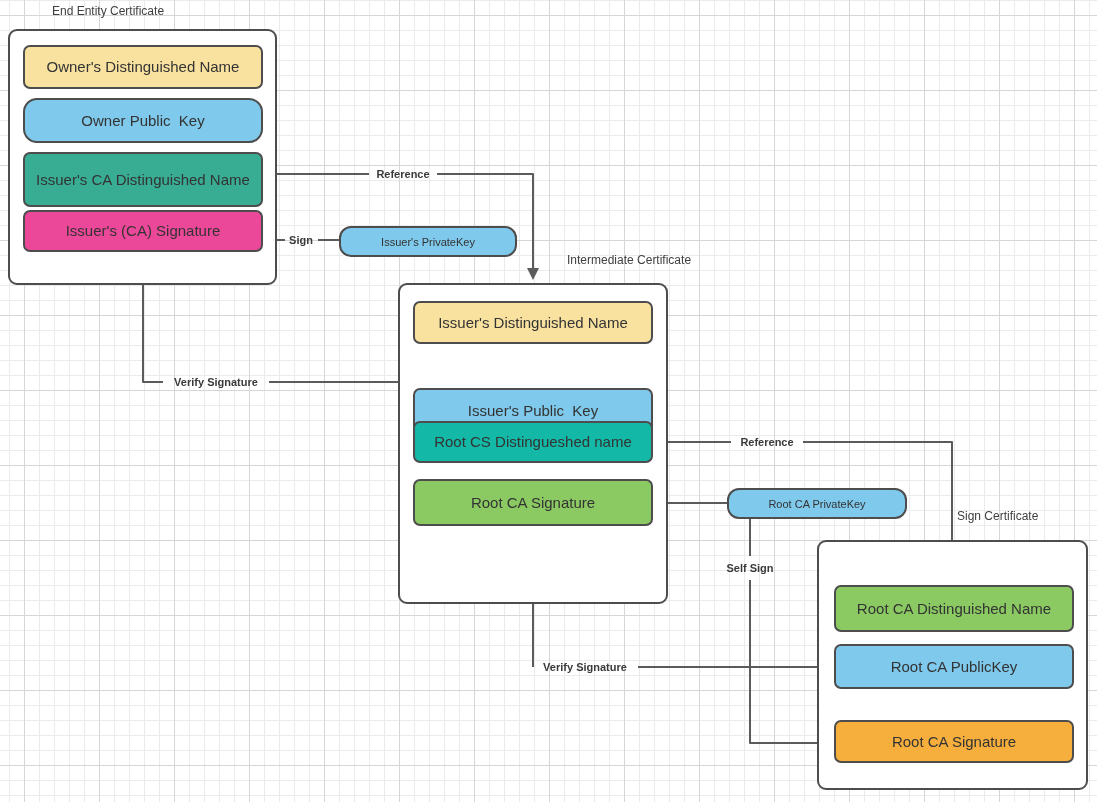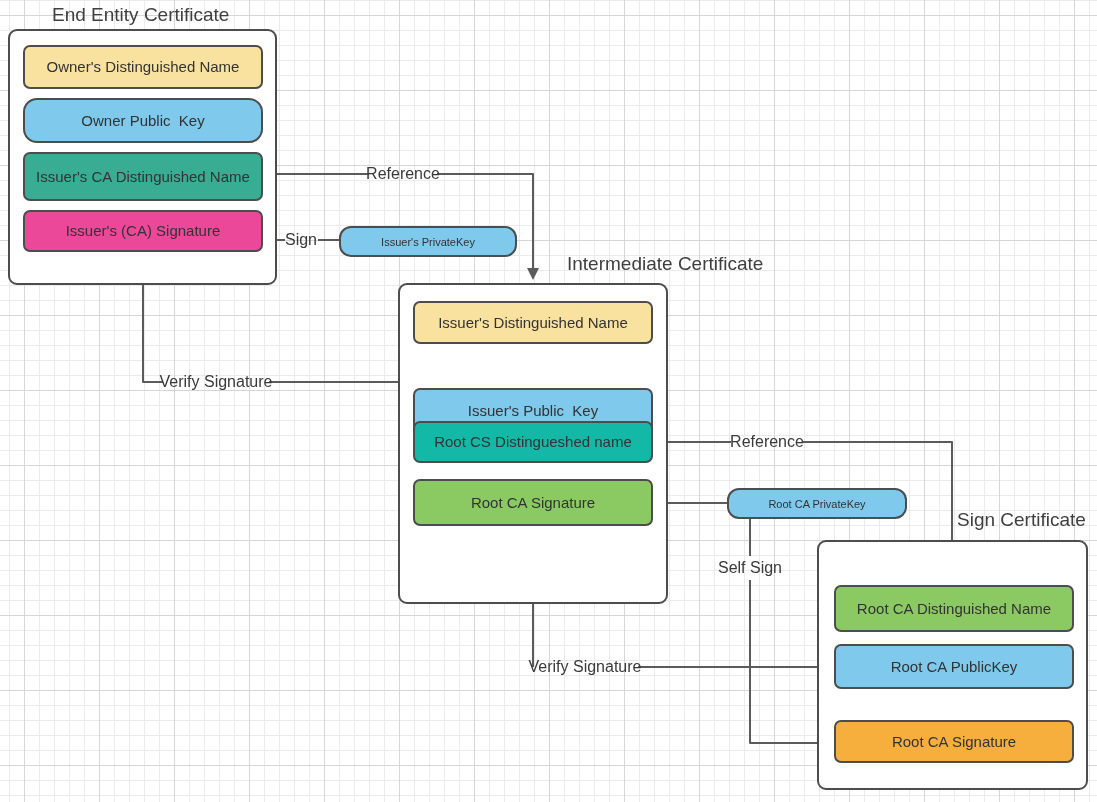--- a/index.html
+++ b/index.html
@@ -16,39 +16,39 @@
       linear-gradient(90deg, #ebebeb 1px, transparent 1px);
     background-size:75px 75px, 75px 75px, 15px 15px, 15px 15px;
     background-position:0 15px, 24px 0, 0 0, 9px 0;
   }
 
   .cert {
     position:absolute; background:#ffffff;
     border:2px solid #4D4D4D; border-radius:9px;
   }
   .cert-title {
-    position:absolute; font-size:19px; color:#3F3F3F; white-space:nowrap;
+    position:absolute; font-size:12px; color:#3F3F3F; white-space:nowrap;
   }
   .field {
     position:absolute; border:2px solid #4D4D4D; border-radius:7px;
     display:flex; align-items:center; justify-content:center;
     text-align:center; font-size:15px; color:#333333;
     line-height:1.3; padding:0 8px; white-space:pre-wrap;
   }
   .keybox {
     position:absolute; border:2px solid #4D4D4D; border-radius:12px;
     display:flex; align-items:center; justify-content:center;
     font-size:11px; color:#333333; white-space:pre;
   }
   .edges { position:absolute; left:0; top:0; pointer-events:none; }
   .edges path { stroke:#5B5B5B; stroke-width:2; fill:none; stroke-linejoin:round; }
   .edges polygon { fill:#5B5B5B; stroke:none; }
   .edge-label {
     position:absolute; transform:translate(-50%,-50%);
-    font-size:16px; font-weight:normal; color:#3A3A3A; white-space:nowrap;
+    font-size:11px; font-weight:bold; color:#3A3A3A; white-space:nowrap;
   }
 </style>
 </head>
 <body>
 
 <div class="canvas">
 
   <svg class="edges" width="1097" height="802">
     <g>
       <path d="M263,174 H369"></path>
@@ -83,21 +83,21 @@
       <path d="M834,667 H638"></path>
       <path d="M533,667 V543"></path>
       <polygon points="527,542 539,542 533,530"></polygon>
     </g>
   </svg>
 
   <div class="cert-title" style="left:52px; top:4px;">End Entity Certificate</div>
   <div class="cert" style="left:8px; top:29px; width:269px; height:256px;">
     <div class="field" style="left: 13px; top: 14px; width: 240px; height: 44px; background-color: rgb(249, 226, 160);">Owner's Distinguished Name</div>
     <div class="field" style="left: 13px; top: 67px; width: 240px; height: 45px; background-color: rgb(127, 201, 236); border-radius: 14px;">Owner Public  Key</div>
-    <div class="field" style="left: 13px; top: 121px; width: 240px; height: 49px; background-color: rgb(56, 173, 148);">Issuer's CA Distinguished Name</div>
+    <div class="field" style="left: 13px; top: 121px; width: 240px; height: 55px; background-color: rgb(56, 173, 148);">Issuer's CA Distinguished Name</div>
     <div class="field" style="left: 13px; top: 179px; width: 240px; height: 42px; background-color: #ec4899;">Issuer's (CA) Signature</div>
   </div>
 
   <div class="cert-title" style="left:567px; top:253px;">Intermediate Certificate</div>
   <div class="cert" style="left:398px; top:283px; width:270px; height:321px;">
     <div class="field" style="left: 13px; top: 16px; width: 240px; height: 43px; background-color: rgb(249, 226, 160);">Issuer's Distinguished Name</div>
     <div class="field" style="left: 13px; top: 75px; width: 240px; height: 45px; background-color: rgb(127, 201, 236); margin-top: 28px;">Issuer's Public  Key</div>
     <div class="field" style="left: 13px; top: 136px; width: 240px; height: 42px; background-color: #14b8a6;">Root CS Distingueshed name</div>
     <div class="field" style="left: 13px; top: 194px; width: 240px; height: 47px; background-color: rgb(139, 202, 99);">Root CA Signature</div>
   </div>

